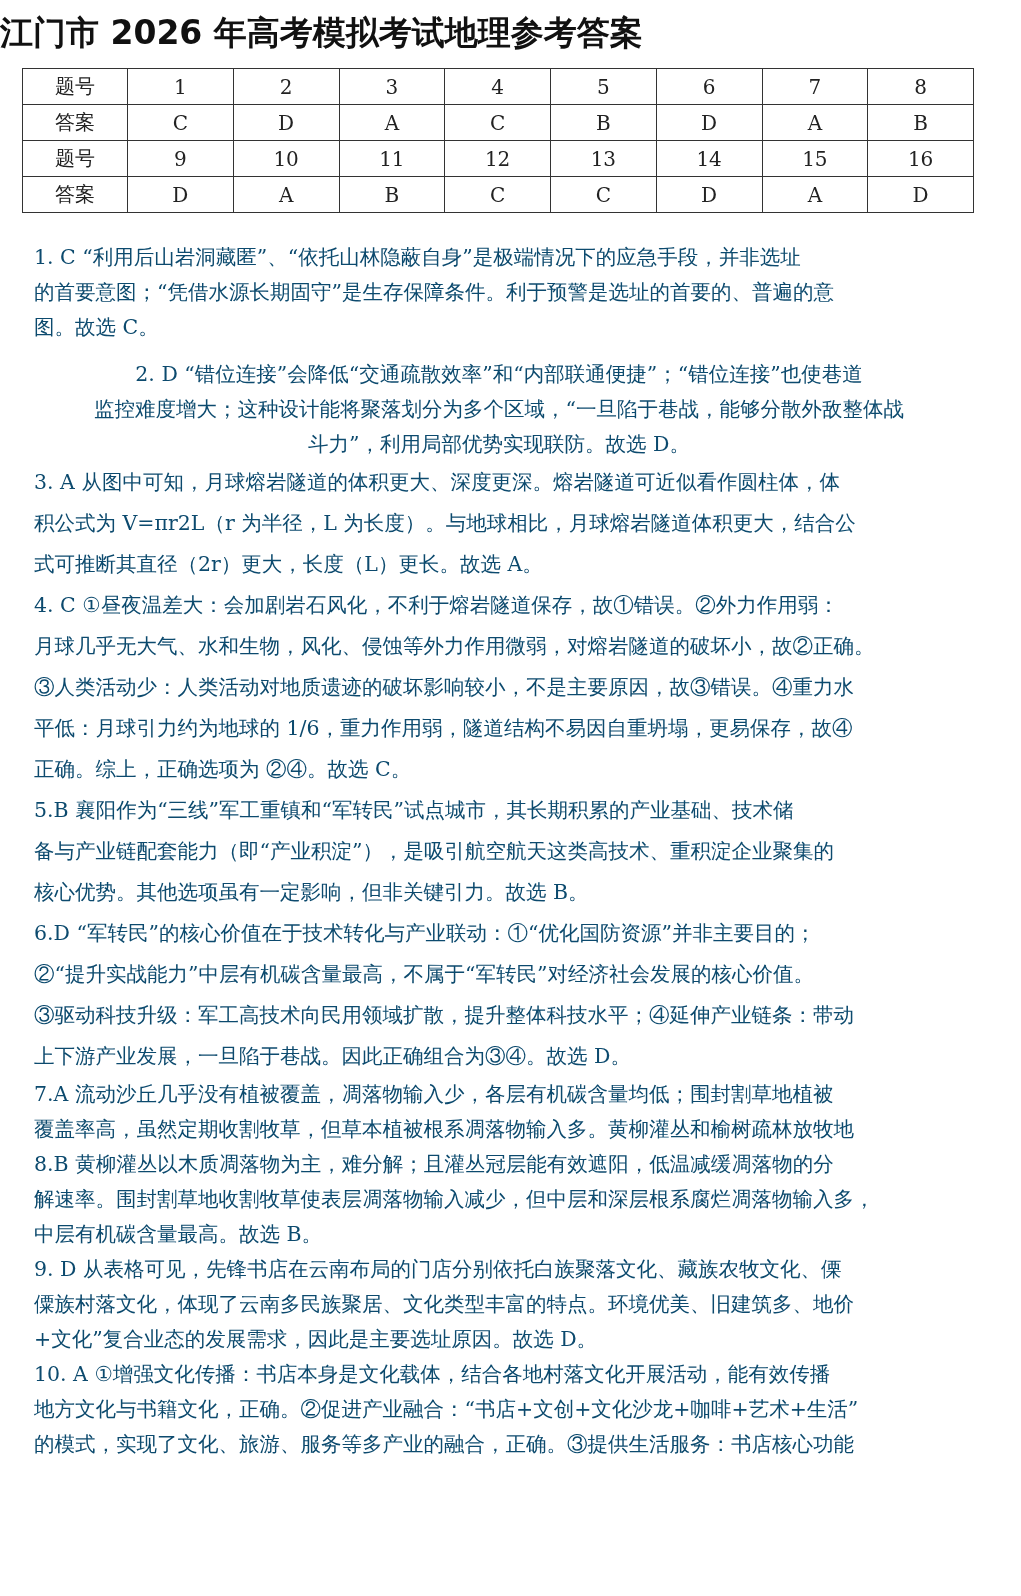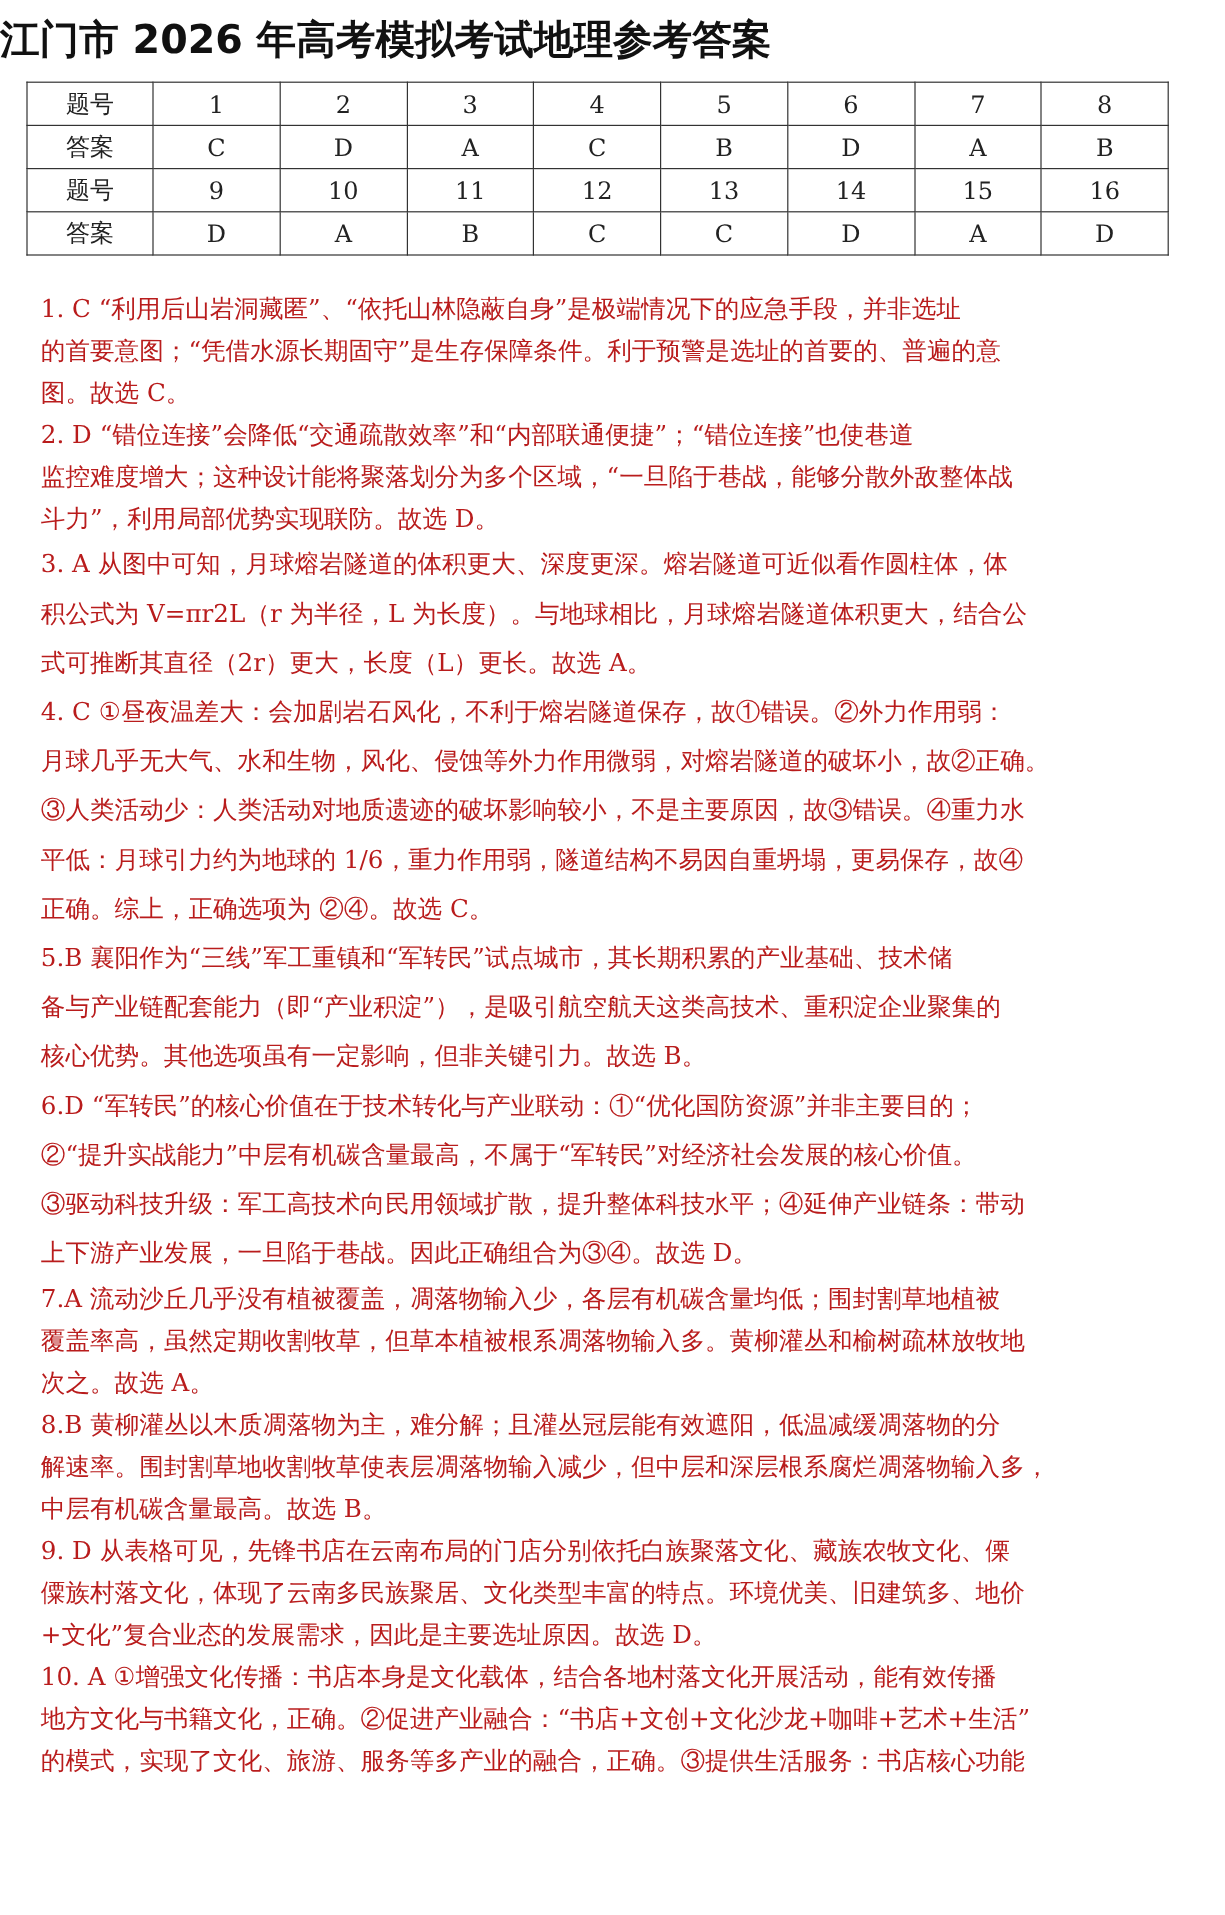--- a/index.html
+++ b/index.html
@@ -18,27 +18,27 @@
       position: absolute; top: 68px; left: 22px; width: 952px;
       border-collapse: collapse; table-layout: fixed;
     }
     table.answers td {
       border: 1.5px solid #333; height: 35px; text-align: center;
       font-size: 20px; color: #222; padding: 0;
     }
     table.answers td.head { width: 104px; }
     .body-text {
       position: absolute; top: 240px; left: 34px; width: 930px;
-      font-size: 20.5px; color: #b91c1c;
+      font-size: 20.5px; color: #0c4a6e;
     }
     .para { margin: 0; }
     .line { white-space: nowrap; display: block; }
     .p1 .line, .p2 .line, .p7 .line, .p8 .line, .p9 .line, .p10 .line { height: 35px; line-height: 35px; }
     .p3 .line, .p4 .line, .p5 .line, .p6 .line { height: 41px; line-height: 41px; }
-    .p2 { margin-top: 0px; }
+    .p2 { margin-top: 12px; text-align: center; }
     .p3 { margin-top: 0px; }
   </style>
 </head>
 <body>
 
 <div class="title">江门市 2026 年高考模拟考试地理参考答案</div>
 
 <table class="answers">
   <tbody>
     <tr>
@@ -118,21 +118,20 @@
   </div>
   <div class="para p6">
     <span class="line">6.D “军转民”的核心价值在于技术转化与产业联动：①“优化国防资源”并非主要目的；</span>
     <span class="line">②“提升实战能力”中层有机碳含量最高，不属于“军转民”对经济社会发展的核心价值。</span>
     <span class="line">③驱动科技升级：军工高技术向民用领域扩散，提升整体科技水平；④延伸产业链条：带动</span>
     <span class="line">上下游产业发展，一旦陷于巷战。因此正确组合为③④。故选 D。</span>
   </div>
   <div class="para p7">
     <span class="line">7.A 流动沙丘几乎没有植被覆盖，凋落物输入少，各层有机碳含量均低；围封割草地植被</span>
     <span class="line">覆盖率高，虽然定期收割牧草，但草本植被根系凋落物输入多。黄柳灌丛和榆树疏林放牧地</span>
-    <span class="line">次之。故选 A。</span>
   </div>
   <div class="para p8">
     <span class="line">8.B 黄柳灌丛以木质凋落物为主，难分解；且灌丛冠层能有效遮阳，低温减缓凋落物的分</span>
     <span class="line">解速率。围封割草地收割牧草使表层凋落物输入减少，但中层和深层根系腐烂凋落物输入多，</span>
     <span class="line">中层有机碳含量最高。故选 B。</span>
   </div>
   <div class="para p9">
     <span class="line">9. D 从表格可见，先锋书店在云南布局的门店分别依托白族聚落文化、藏族农牧文化、傈</span>
     <span class="line">僳族村落文化，体现了云南多民族聚居、文化类型丰富的特点。环境优美、旧建筑多、地价</span>
     <span class="line">+文化”复合业态的发展需求，因此是主要选址原因。故选 D。</span>

